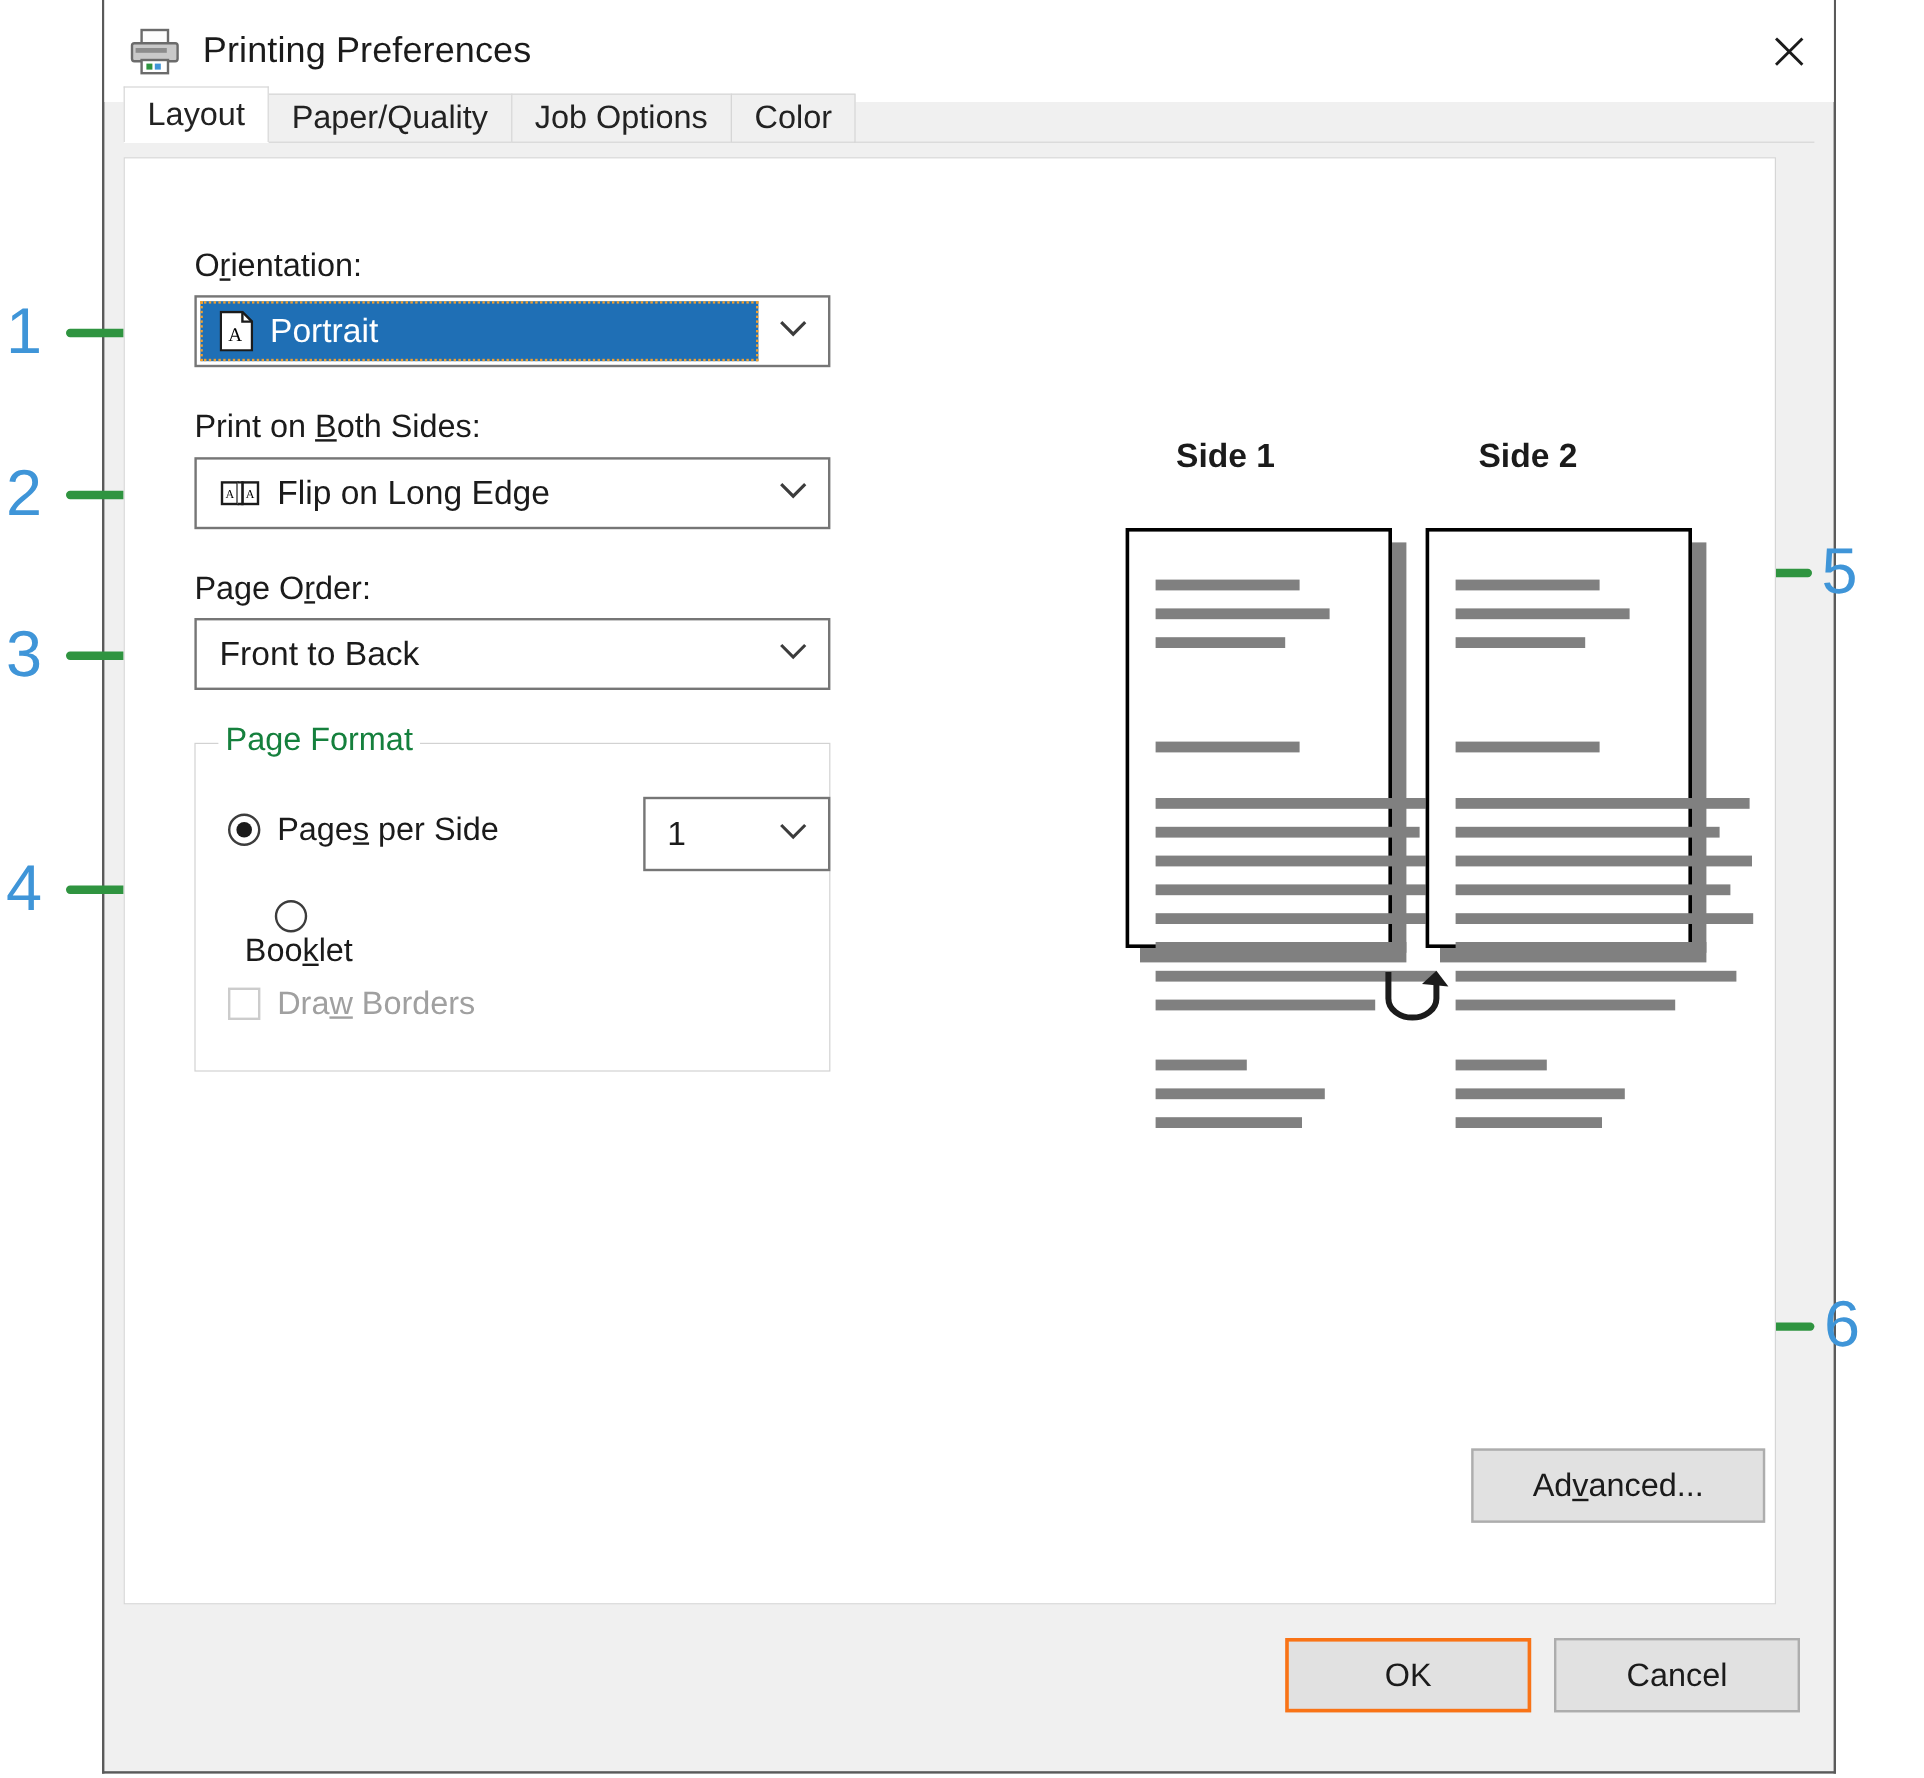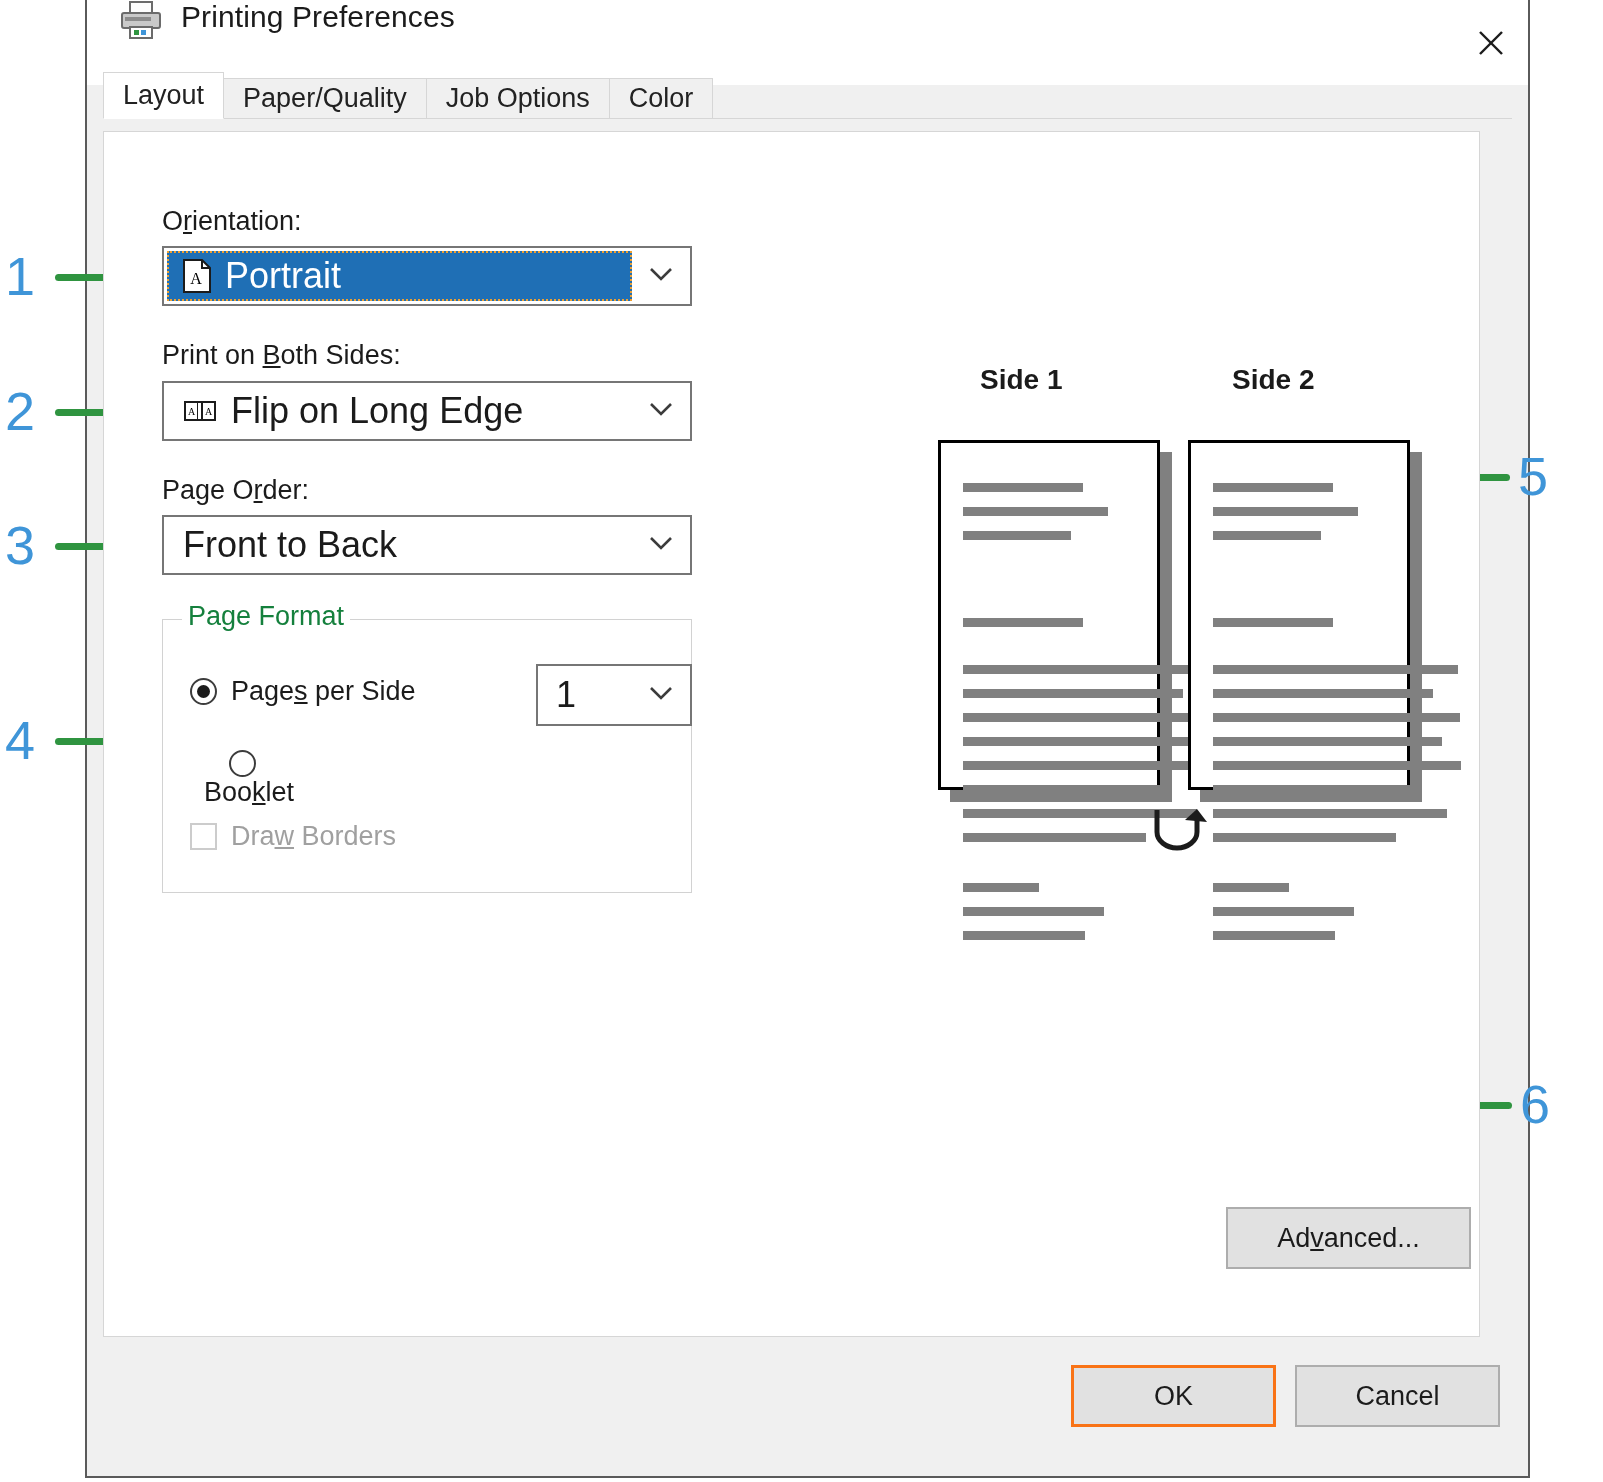--- a/index.html
+++ b/index.html
@@ -13,21 +13,21 @@
   #dialog{
     position:absolute;left:85px;top:0px;width:1445px;height:1478px;
     background:#f0f0f0;
     border:2px solid #5a5a5a;
     border-top:none;
     box-sizing:border-box;
   }
   #titlebar{
     position:absolute;left:0;top:0;right:0;height:85px;
     background:#ffffff;
-    display:flex;padding-left:12px;
+    display:flex;align-items:center;
   }
   #printer-icon{
     width:46px;height:40px;margin-left:19px;position:relative;flex:none;
   }
   #title-text{
     margin-left:17px;font-size:30px;color:#1b1b1b;letter-spacing:.1px;
     font-family:"Liberation Sans", sans-serif;
   }
   #close-btn{
     position:absolute;right:0px;top:0px;width:74px;height:85px;
@@ -62,21 +62,21 @@
     z-index:1;
   }
 
   
   .field-label{font-size:27px;color:#1b1b1b;}
   .combo{
     box-sizing:border-box;background:#ffffff;border:2px solid #767676;
     display:flex;align-items:center;position:relative;
   }
   .combo .chev{position:absolute;right:16px;top:50%;transform:translateY(-50%);}
-  .combo-text{font-size:36px;color:#1b1b1b;}
+  .combo-text{font-size:28px;color:#1b1b1b;}
 
   .sel-hl{
     position:absolute;left:3px;top:3px;right:58px;bottom:3px;
     background:#1f6fb5;outline:2px dotted #f0a030;outline-offset:-2px;
     display:flex;align-items:center;
   }
   .sel-hl .combo-text{color:#ffffff;}
 
   .grp{
     position:absolute;border:1px solid #d2d2d2;box-sizing:border-box;

